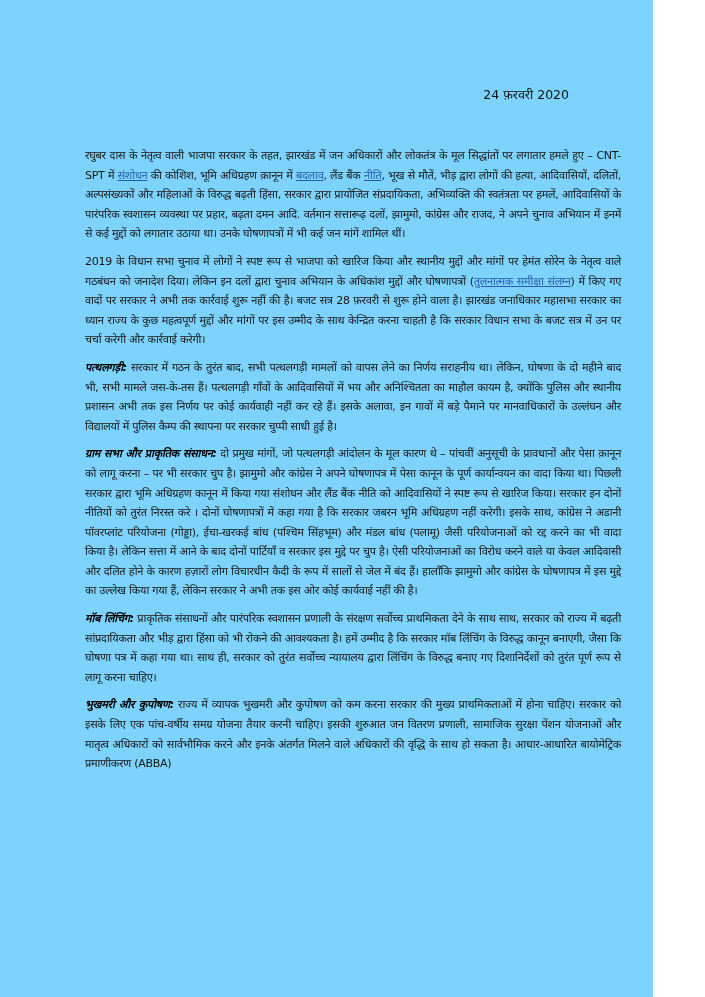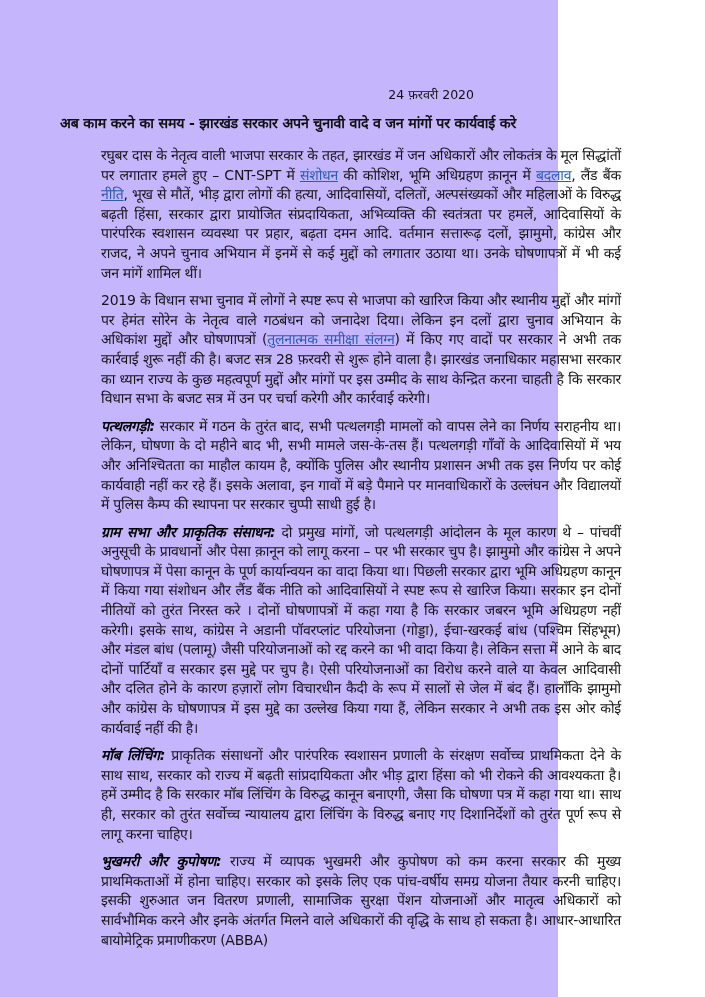--- a/index.html
+++ b/index.html
@@ -1,33 +1,32 @@
 <!DOCTYPE html>
 <html><head>
   <meta charset="utf-8">
   <style>
     html, body { margin: 0; padding: 0; background: #ffffff; }
     body { width: 705px; height: 997px; position: relative; overflow: hidden;
       font-family: "DejaVu Sans", "Liberation Sans", sans-serif; color: #111; }
-    .page { position: absolute; left: 0; top: 0; width: 558px; height: 997px; background: #c4b5fd; }
+    .page { position: absolute; left: 0; top: 0; width: 653px; height: 997px; background: #7dd3fc; }
     .date { position: absolute; right: 84px; top: 86px; font-size: 12.5px; color: #111; }
     .title { position: absolute; left: 60px; right: 60px; top: 113px; text-align: center;
       font-size: 14.2px; font-weight: bold; color: #111; white-space: nowrap; letter-spacing: -0.2px; }
     .body { position: absolute; left: 85px; width: 536px; top: 146px; }
-    .para { margin: 0 0 8px 16px; font-size: 14px; line-height: 19.6px; text-align: justify;
+    .para { margin: 0 0 8px 0; font-size: 11px; line-height: 19.6px; text-align: justify;
       letter-spacing: -0.25px; color: #151515; }
     .para b { font-weight: bold; color: #000; font-style: italic; }
     a.link { color: #2a5db0; text-decoration: underline; }
   </style>
 </head>
 <body>
 
 <div class="page">
   <div class="date">24 फ़रवरी 2020</div>
-  <div class="title">अब काम करने का समय - झारखंड सरकार अपने चुनावी वादे व जन मांगों पर कार्यवाई करे</div>
 
   <div class="body">
     <p class="para"><span>रघुबर दास के नेतृत्व वाली भाजपा सरकार के तहत, झारखंड में जन अधिकारों और लोकतंत्र के मूल सिद्धांतों पर लगातार हमले हुए – CNT-SPT में </span><a class="link" href="#" style="color: rgb(42, 93, 176);">संशोधन</a><span> की कोशिश, भूमि अधिग्रहण क़ानून में </span><a class="link" href="#" style="color: rgb(42, 93, 176);">बदलाव</a><span>, लैंड बैंक </span><a class="link" href="#" style="color: rgb(42, 93, 176);">नीति</a><span>, भूख से मौतें, भीड़ द्वारा लोगों की हत्या, आदिवासियों, दलितों, अल्पसंख्यकों और महिलाओं के विरुद्ध बढ़ती हिंसा, सरकार द्वारा प्रायोजित संप्रदायिकता, अभिव्यक्ति की स्वतंत्रता पर हमलें, आदिवासियों के पारंपरिक स्वशासन व्यवस्था पर प्रहार, बढ़ता दमन आदि. वर्तमान सत्तारूढ़ दलों, झामुमो, कांग्रेस और राजद, ने अपने चुनाव अभियान में इनमें से कई मुद्दों को लगातार उठाया था। उनके घोषणापत्रों में भी कई जन मांगें शामिल थीं।</span></p>
 
     <p class="para"><span>2019 के विधान सभा चुनाव में लोगों ने स्पष्ट रूप से भाजपा को खारिज किया और स्थानीय मुद्दों और मांगों पर हेमंत सोरेन के नेतृत्व वाले गठबंधन को जनादेश दिया। लेकिन इन दलों द्वारा चुनाव अभियान के अधिकांश मुद्दों और घोषणापत्रों (</span><a class="link" href="#" style="color: rgb(42, 93, 176);">तुलनात्मक समीक्षा संलग्न</a><span>) में किए गए वादों पर सरकार ने अभी तक कार्रवाई शुरू नहीं की है। बजट सत्र 28 फ़रवरी से शुरू होने वाला है। झारखंड जनाधिकार महासभा सरकार का ध्यान राज्य के कुछ महत्वपूर्ण मुद्दों और मांगों पर इस उम्मीद के साथ केन्द्रित करना चाहती है कि सरकार विधान सभा के बजट सत्र में उन पर चर्चा करेगी और कार्रवाई करेगी।</span></p>
 
     <p class="para"><b>पत्थलगड़ी:</b><span> सरकार में गठन के तुरंत बाद, सभी पत्थलगड़ी मामलों को वापस लेने का निर्णय सराहनीय था। लेकिन, घोषणा के दो महीने बाद भी, सभी मामले जस-के-तस हैं। पत्थलगड़ी गाँवों के आदिवासियों में भय और अनिश्चितता का माहौल कायम है, क्योंकि पुलिस और स्थानीय प्रशासन अभी तक इस निर्णय पर कोई कार्यवाही नहीं कर रहे हैं। इसके अलावा, इन गावों में बड़े पैमाने पर मानवाधिकारों के उल्लंघन और विद्यालयों में पुलिस कैम्प की स्थापना पर सरकार चुप्पी साधी हुई है।</span></p>
 
     <p class="para"><b>ग्राम सभा और प्राकृतिक संसाधन:</b><span> दो प्रमुख मांगों, जो पत्थलगड़ी आंदोलन के मूल कारण थे – पांचवीं अनुसूची के प्रावधानों और पेसा क़ानून को लागू करना – पर भी सरकार चुप है। झामुमो और कांग्रेस ने अपने घोषणापत्र में पेसा कानून के पूर्ण कार्यान्वयन का वादा किया था। पिछली सरकार द्वारा भूमि अधिग्रहण कानून में किया गया संशोधन और लैंड बैंक नीति को आदिवासियों ने स्पष्ट रूप से खारिज किया। सरकार इन दोनों नीतियों को तुरंत निरस्त करे । दोनों घोषणापत्रों में कहा गया है कि सरकार जबरन भूमि अधिग्रहण नहीं करेगी। इसके साथ, कांग्रेस ने अडानी पॉवरप्लांट परियोजना (गोड्डा), ईचा-खरकई बांध (पश्चिम सिंहभूम) और मंडल बांध (पलामू) जैसी परियोजनाओं को रद्द करने का भी वादा किया है। लेकिन सत्ता में आने के बाद दोनों पार्टियाँ व सरकार इस मुद्दे पर चुप है। ऐसी परियोजनाओं का विरोध करने वाले या केवल आदिवासी और दलित होने के कारण हज़ारों लोग विचारधीन कैदी के रूप में सालों से जेल में बंद हैं। हालाँकि झामुमो और कांग्रेस के घोषणापत्र में इस मुद्दे का उल्लेख किया गया हैं, लेकिन सरकार ने अभी तक इस ओर कोई कार्यवाई नहीं की है।</span></p>
 

